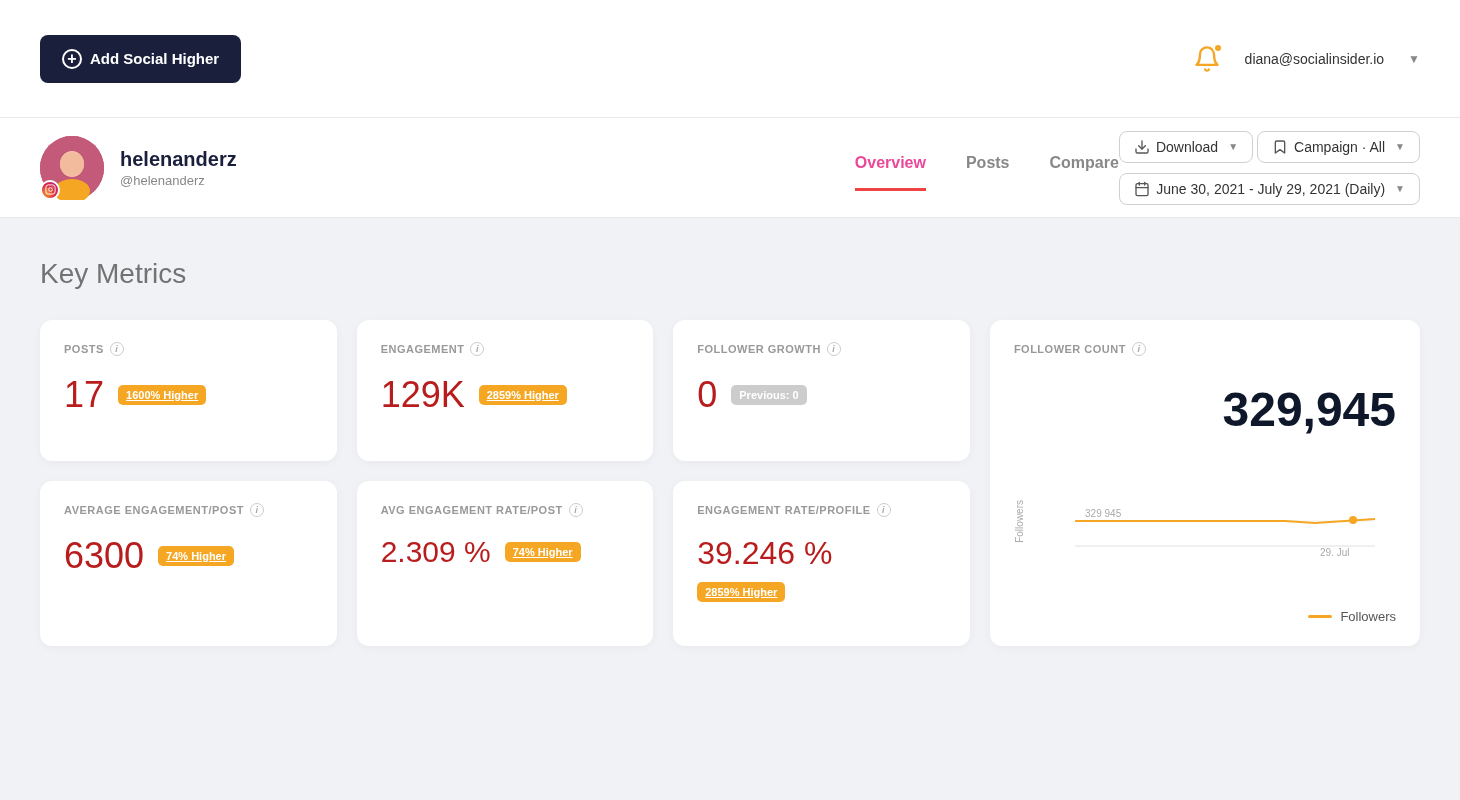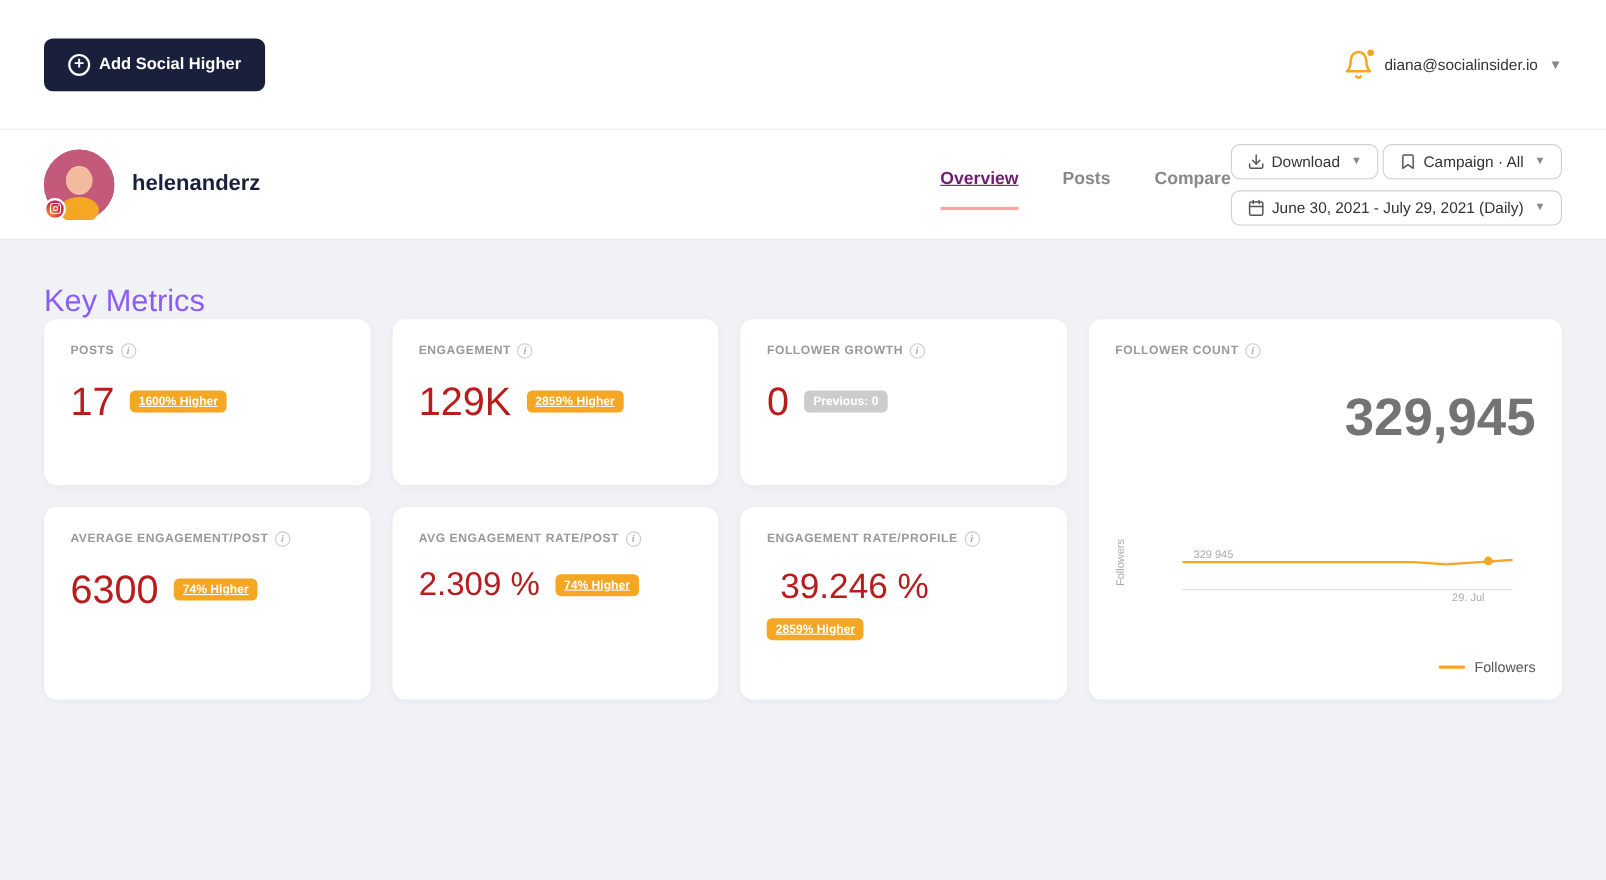--- a/index.html
+++ b/index.html
@@ -35,21 +35,21 @@
       border-radius: 50%;
       display: flex;
       align-items: center;
       justify-content: center;
       font-size: 16px;
       line-height: 1;
     }
     .user-info {
       display: flex;
       align-items: center;
-      gap: 6px;
+      gap: 20px;
       justify-content: flex-end;
     }
     .bell-icon {
       position: relative;
       width: 36px;
       height: 36px;
       display: flex;
       align-items: center;
       justify-content: center;
     }
@@ -127,23 +127,22 @@
     .tab-item {
       font-size: 16px;
       font-weight: 600;
       color: #888;
       cursor: pointer;
       padding-bottom: 16px;
       position: relative;
       border-bottom: 3px solid transparent;
     }
     .tab-item.active {
-      color: #701a75;
-      border-bottom: 3px solid #fca5a5;
-      text-decoration: underline;
+      color: #ec4899;
+      border-bottom: 3px solid #ef4444;
     }
 
     
     .toolbar-right {
       display: flex;
       flex-direction: column;
       align-items: flex-end;
       gap: 10px;
       margin-left: auto;
     }
@@ -167,21 +166,22 @@
       gap: 4px;
     }
 
     
     .main-content {
       padding: 40px 40px 40px 40px;
     }
     .section-title {
       font-size: 28px;
       font-weight: 300;
-      color: #8b5cf6;
+      color: #737373;
+      margin-bottom: 30px;
     }
     .metric-card {
       background: #fff;
       border-radius: 12px;
       padding: 22px 24px;
       box-shadow: 0 2px 8px rgba(0,0,0,0.04);
     }
     .metric-label {
       font-size: 11px;
       font-weight: 700;
@@ -241,24 +241,24 @@
       border-radius: 12px;
       padding: 22px 24px;
       box-shadow: 0 2px 8px rgba(0,0,0,0.04);
       grid-row: span 2;
       display: flex;
       flex-direction: column;
     }
     .follower-count-value {
       font-size: 48px;
       font-weight: 700;
-      color: #737373;
+      color: #0f172a;
       text-align: right;
       margin-top: 8px;
-      margin-bottom: 24px;
+      margin-bottom: 4px;
     }
     .chart-area {
       flex: 1;
       position: relative;
       min-height: 160px;
     }
     .chart-legend {
       display: flex;
       align-items: center;
       gap: 8px;
@@ -309,20 +309,21 @@
     <div class="ig-badge">
       <svg viewBox="0 0 24 24" fill="white" xmlns="http://www.w3.org/2000/svg">
         <rect x="2" y="2" width="20" height="20" rx="5" ry="5" fill="none" stroke="white" stroke-width="2"></rect>
         <circle cx="12" cy="12" r="4" fill="none" stroke="white" stroke-width="2"></circle>
         <circle cx="17.5" cy="6.5" r="1.2" fill="white"></circle>
       </svg>
     </div>
   </div>
   <div class="profile-info">
     <div class="profile-name">helenanderz</div>
+    <div class="profile-handle">@helenanderz</div>
   </div>
   <div class="profile-tabs">
     <div class="tab-item active">
       <span>Overview</span>
     </div>
     <div class="tab-item">
       <span>Posts</span>
     </div>
     <div class="tab-item">
       <span>Compare</span>
@@ -454,19 +455,19 @@
         <span class="badge-orange">74% Higher</span>
       </div>
     </div>
 
     <div class="metric-card">
       <div class="metric-label">
         <span>ENGAGEMENT RATE/PROFILE</span>
         <span class="info-icon">i</span>
       </div>
       <div class="metric-value-row" style="flex-direction: column; align-items: flex-start; gap: 10px;">
-        <span class="metric-value" style="font-size:32px;margin-left:12px;">39.246 %</span>
+        <span class="metric-value" style="font-size:32px;">39.246 %</span>
         <span class="badge-orange">2859% Higher</span>
       </div>
     </div>
 
   </div>
 </div>
 
 </body></html>

